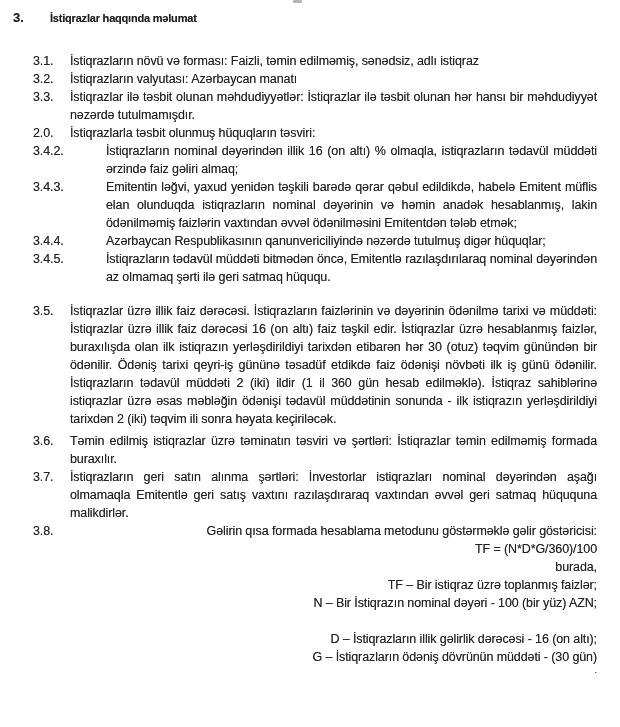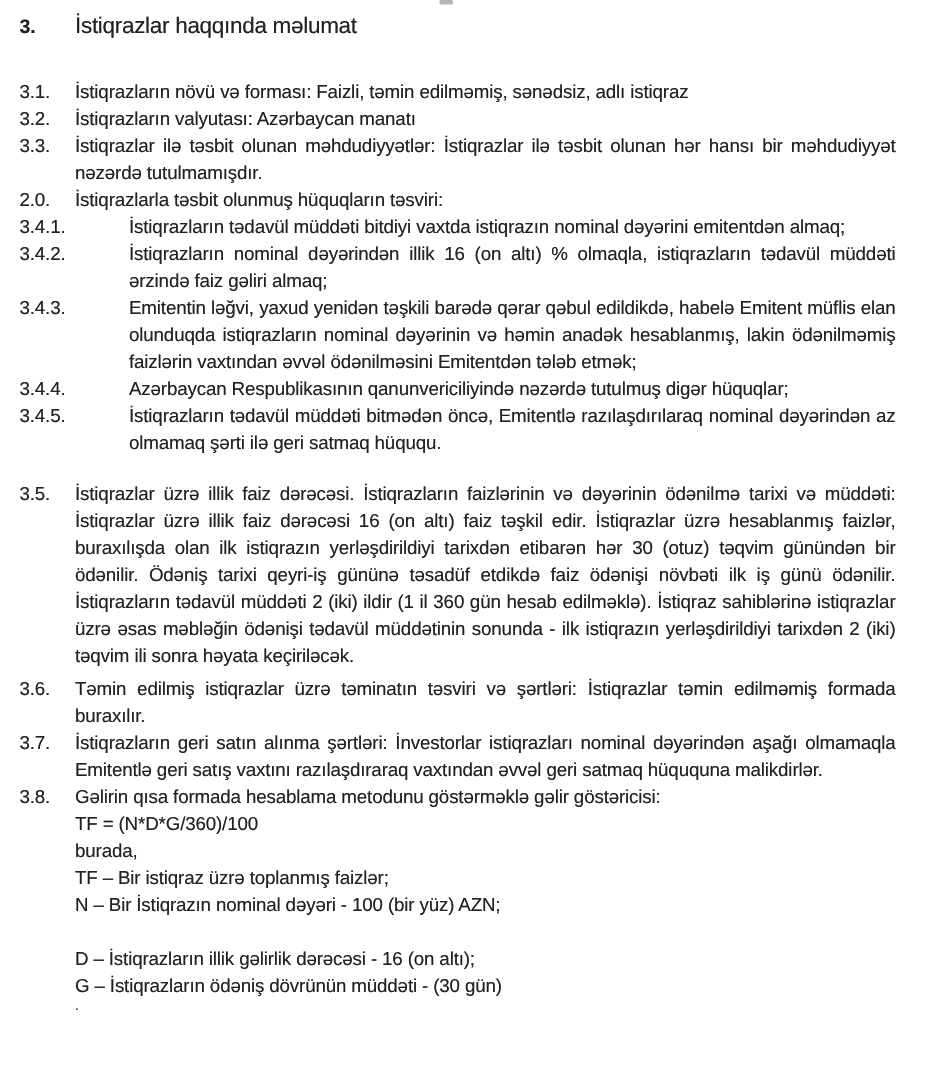--- a/index.html
+++ b/index.html
@@ -7,26 +7,26 @@
     width:620px;height:727px;overflow:hidden;background:#ffffff;
     font-family:"Liberation Sans",sans-serif;
     font-size:12.5px;line-height:18px;color:#222222;
     letter-spacing:-0.1px;
     text-shadow:0 0 0.4px rgba(34,34,34,0.55);
   }
   .page{position:relative;padding:6px 23px 0 13px;}
   .artifact{position:absolute;top:0;left:293px;width:9px;height:3px;background:#787878;opacity:.55;border-radius:1px;}
   .heading{display:flex;margin-bottom:22px;}
   .heading .hnum{flex:0 0 37px;font-weight:bold;font-size:13px;line-height:24px;}
-  .heading .htitle{font-weight:normal;font-size:15px;line-height:24px;letter-spacing:-0.2px;}
-  .row{display:flex;}
+  .heading .htitle{font-weight:bold;font-size:11px;line-height:24px;letter-spacing:-0.2px;}
+  .row{display:flex;margin-left:20px;}
   .num{flex:0 0 37px;}
   .lvl2 .num{flex:0 0 73px;}
   .txt{flex:1;text-align:justify;}
-  .txt.left{text-align:left;}
+  .txt.left{text-align:right;}
   .b{font-weight:normal;}
   .gap35{margin-top:16px;}
   .gap36{margin-top:4px;}
   .gap-d{margin-top:18px;}
   .tiny{font-size:9px;line-height:9px;letter-spacing:0;}
 </style>
 </head>
 <body>
 
 <div class="page">
@@ -50,24 +50,20 @@
   <div class="row lvl1">
     <div class="num">3.3.</div>
     <div class="txt"><span class="b">İstiqrazlar ilə təsbit olunan məhdudiyyətlər:</span> <span>İstiqrazlar ilə təsbit olunan hər hansı bir məhdudiyyət nəzərdə tutulmamışdır.</span></div>
   </div>
 
   <div class="row lvl1">
     <div class="num">2.0.</div>
     <div class="txt"><span class="b">İstiqrazlarla təsbit olunmuş hüquqların təsviri:</span></div>
   </div>
 
-  <div class="row lvl2">
-    <div class="num">3.4.1.</div>
-    <div class="txt"><span>İstiqrazların tədavül müddəti bitdiyi vaxtda istiqrazın nominal dəyərini emitentdən almaq;</span></div>
-  </div>
 
   <div class="row lvl2">
     <div class="num">3.4.2.</div>
     <div class="txt"><span>İstiqrazların nominal dəyərindən illik 16 (on altı) % olmaqla, istiqrazların tədavül müddəti ərzində faiz gəliri almaq;</span></div>
   </div>
 
   <div class="row lvl2">
     <div class="num">3.4.3.</div>
     <div class="txt"><span>Emitentin ləğvi, yaxud yenidən təşkili barədə qərar qəbul edildikdə, habelə Emitent müflis elan olunduqda istiqrazların nominal dəyərinin və həmin anadək hesablanmış, lakin ödənilməmiş faizlərin vaxtından əvvəl ödənilməsini Emitentdən tələb etmək;</span></div>
   </div>

